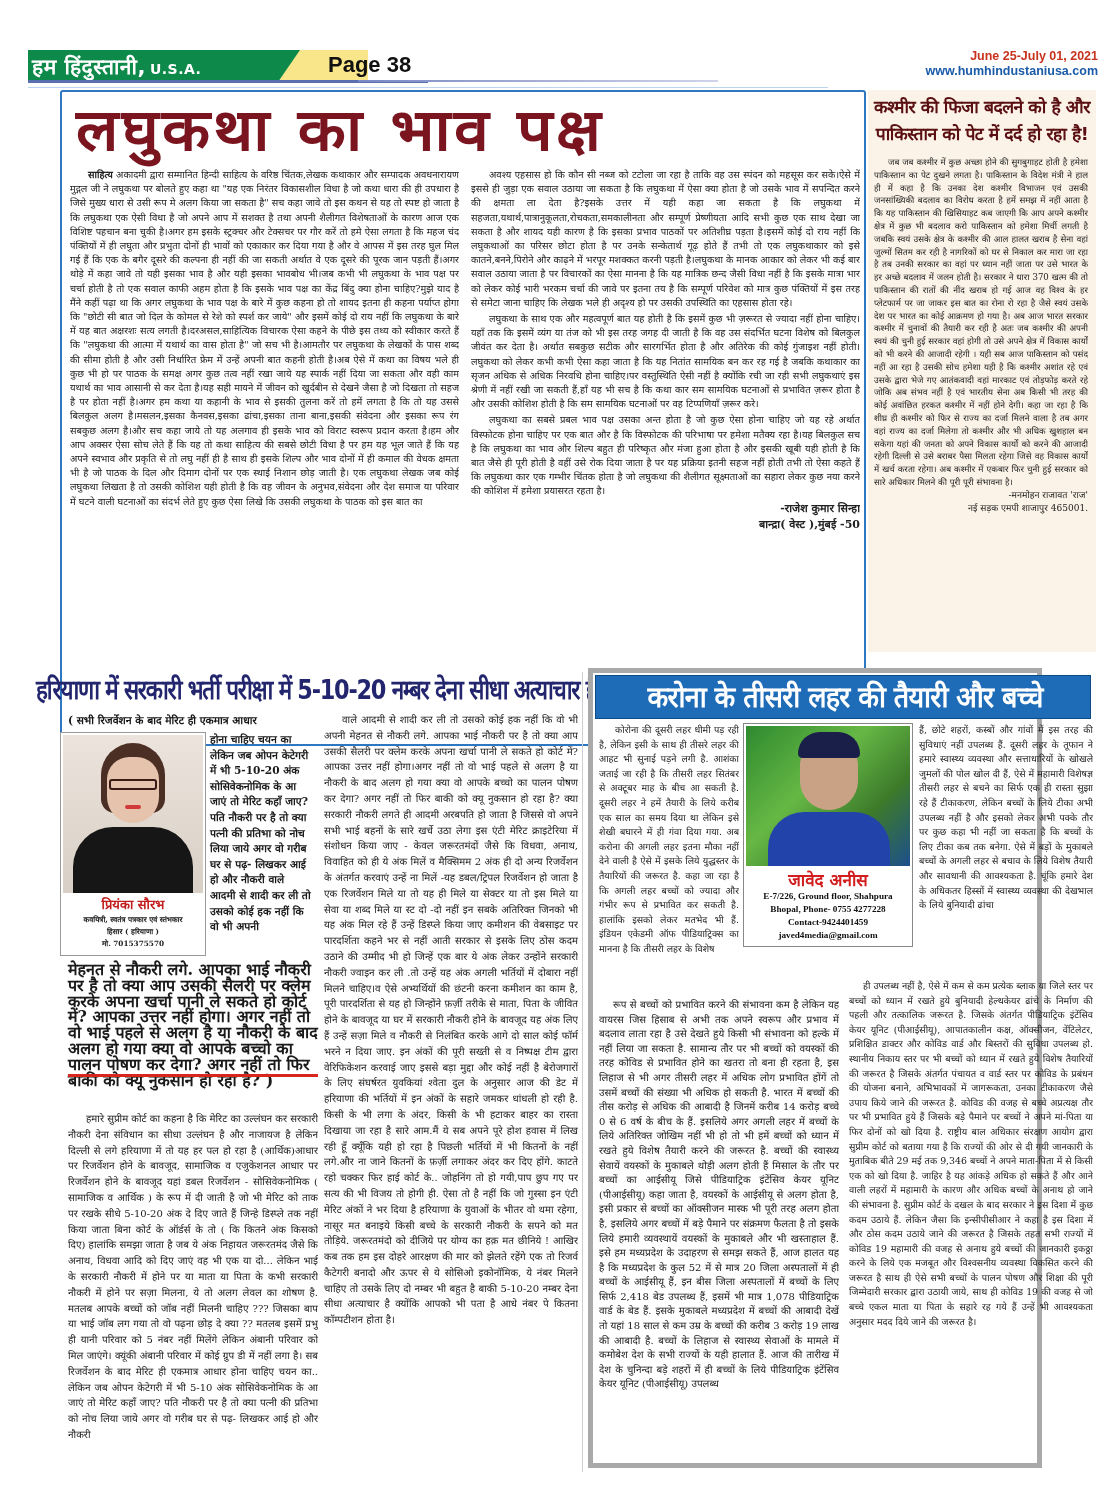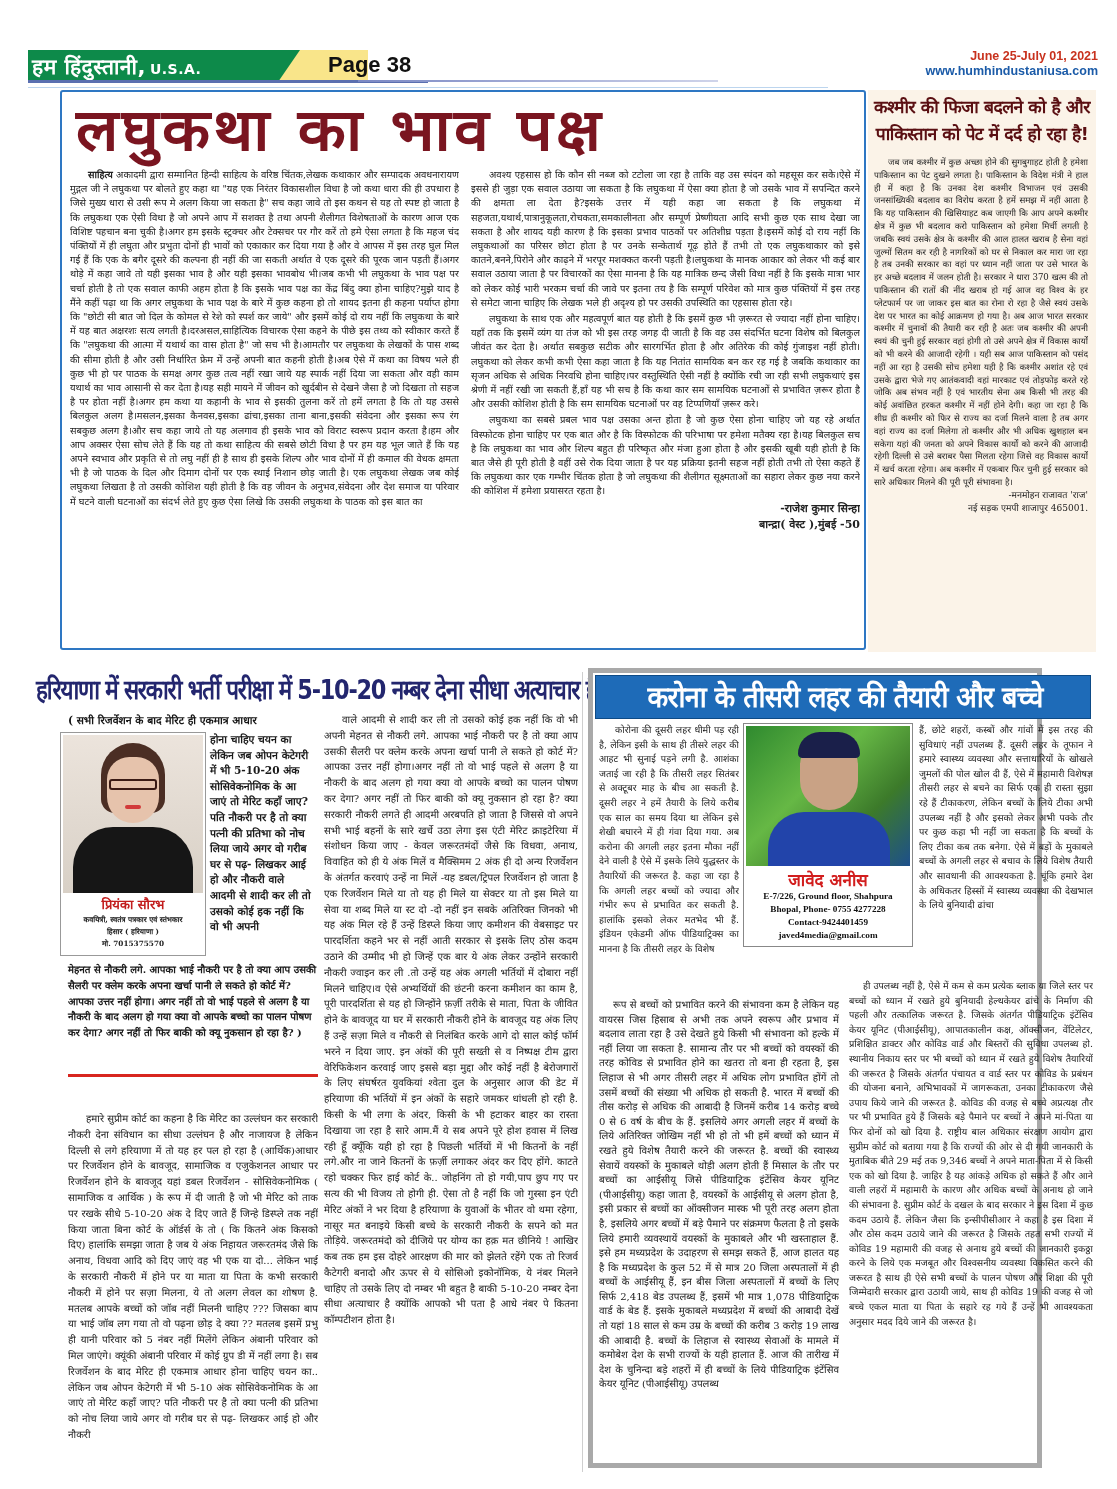--- a/index.html
+++ b/index.html
@@ -16,21 +16,21 @@
   .page-box::before { content: ""; position: absolute; left: -22px; top: 0; border-bottom: 32px solid #f9e58a; border-left: 22px solid transparent; }
   .page-label { position: absolute; left: 300px; top: 2px; font-family: "Liberation Sans", sans-serif; font-weight: bold; font-size: 22px; color: #111; }
   .mast-rule { position: absolute; left: 0; top: 30px; width: 400px; height: 3px; background: #5a6fb0; }
   .mast-rule2 { position: absolute; left: 330px; top: 30px; width: 360px; height: 2px; background: linear-gradient(to right, #7a88c4, #cfd4ea); }
   .mast-date { position: absolute; right: 0; top: -1px; text-align: right; font-family: "Liberation Sans", sans-serif; font-size: 12.5px; line-height: 15px; }
   .mast-date .d { color: #c8321e; font-weight: bold; }
   .mast-date .u { color: #1b5ba8; font-weight: bold; }
   .thin-rule { position: absolute; left: 28px; top: 87px; width: 800px; height: 1px; background: #bcd5ee; }
 
   
-  .art1 { position: absolute; left: 60px; top: 90px; width: 806px; height: 560px; border: 2px solid #2e77c3; border-radius: 3px; background: #fff; }
+  .art1 { position: absolute; left: 60px; top: 90px; width: 806px; height: 656px; border: 2px solid #2e77c3; border-radius: 3px; background: #fff; }
   .art1-title { position: absolute; left: 14px; top: 3px; font-family: "DejaVu Sans", sans-serif; font-weight: bold; font-size: 58px; color: #7a1520; letter-spacing: 3px; white-space: nowrap; line-height: 70px; transform: scaleX(1.08); transform-origin: left; }
   .art1-cols { position: absolute; left: 8px; top: 76px; width: 790px; height: 478px; display: flex; gap: 12px; }
   .col { flex: 1; font-size: 9.6px; line-height: 14.2px; text-align: justify; overflow: hidden; color: #222; }
   .col p { text-indent: 18px; margin-bottom: 2px; }
   .lead-word { font-weight: bold; }
   .byline { text-align: right; font-weight: bold; font-size: 11px; line-height: 16px; margin-top: 2px; }
 
   
   .side { position: absolute; left: 868px; top: 90px; width: 228px; height: 562px; background: #fbf3e8; }
   .side-title { position: absolute; left: 6px; top: 4px; width: 216px; font-family: "DejaVu Sans", sans-serif; font-weight: bold; font-size: 17.5px; line-height: 27px; color: #5a0f12; text-align: center; letter-spacing: -0.5px; }
@@ -45,21 +45,21 @@
   .photo-card { position: absolute; left: 0; top: 20px; width: 146px; height: 224px; border: 1px solid #999; background: #fff; }
   .photo { position: absolute; left: 2px; top: 2px; width: 140px; height: 158px; background: linear-gradient(#ece4dc, #d8d0c6); overflow: hidden; }
   .photo .hair { position: absolute; left: 38px; top: 8px; width: 64px; height: 70px; background: #4b2e24; border-radius: 32px 32px 14px 14px; }
   .photo .face { position: absolute; left: 44px; top: 22px; width: 52px; height: 66px; background: #e6c3ac; border-radius: 24px 24px 28px 28px; }
   .photo .glasses { position: absolute; left: 46px; top: 44px; width: 48px; height: 11px; border: 2px solid #3a1a14; border-radius: 3px; }
   .photo .lips { position: absolute; left: 62px; top: 70px; width: 16px; height: 4px; background: #d23a3a; border-radius: 3px; }
   .photo .body { position: absolute; left: 10px; top: 92px; width: 120px; height: 70px; background: #161616; border-radius: 40px 40px 0 0; }
   .photo-name { position: absolute; left: 0; top: 162px; width: 144px; text-align: center; font-family: "DejaVu Sans", sans-serif; font-weight: bold; font-size: 13px; color: #c21d1d; }
   .photo-cap { position: absolute; left: 0; top: 181px; width: 144px; text-align: center; font-size: 7.3px; line-height: 12px; font-weight: bold; color: #222; }
   .intro-right { position: absolute; left: 150px; top: 20px; width: 102px; font-size: 10.6px; line-height: 15.6px; font-weight: bold; }
-  .intro-bottom { position: absolute; left: 8px; top: 250px; width: 250px; font-size: 10px; line-height: 15.8px; font-weight: bold; }
+  .intro-bottom { position: absolute; left: 8px; top: 250px; width: 250px; font-size: 16px; line-height: 15.8px; font-weight: bold; }
   .red-rule { position: absolute; left: 8px; top: 362px; width: 250px; height: 3px; background: #d8261f; }
   .art2-left-body { position: absolute; left: 8px; top: 370px; width: 250px; height: 400px; font-size: 10px; line-height: 15.8px; text-align: justify; overflow: hidden; margin-top: 29px; }
   .art2-left-body p { text-indent: 18px; }
   .art2-right-body { position: absolute; left: 264px; top: 0; width: 254px; height: 700px; font-size: 10px; line-height: 15.8px; text-align: justify; overflow: hidden; }
   .art2-right-body p { text-indent: 18px; }
   .vdiv { position: absolute; left: 582px; top: 672px; width: 1px; height: 800px; background: #cfcfcf; }
 
   
   .art3 { position: absolute; left: 588px; top: 668px; width: 454px; height: 800px; border: 5px solid #a9a9a9; background: #fff; }
   .art3-titlebar { position: absolute; left: 2px; top: 2px; width: 496px; height: 44px; background: #1e6bb8; border: 1px solid #0d4a86; }

